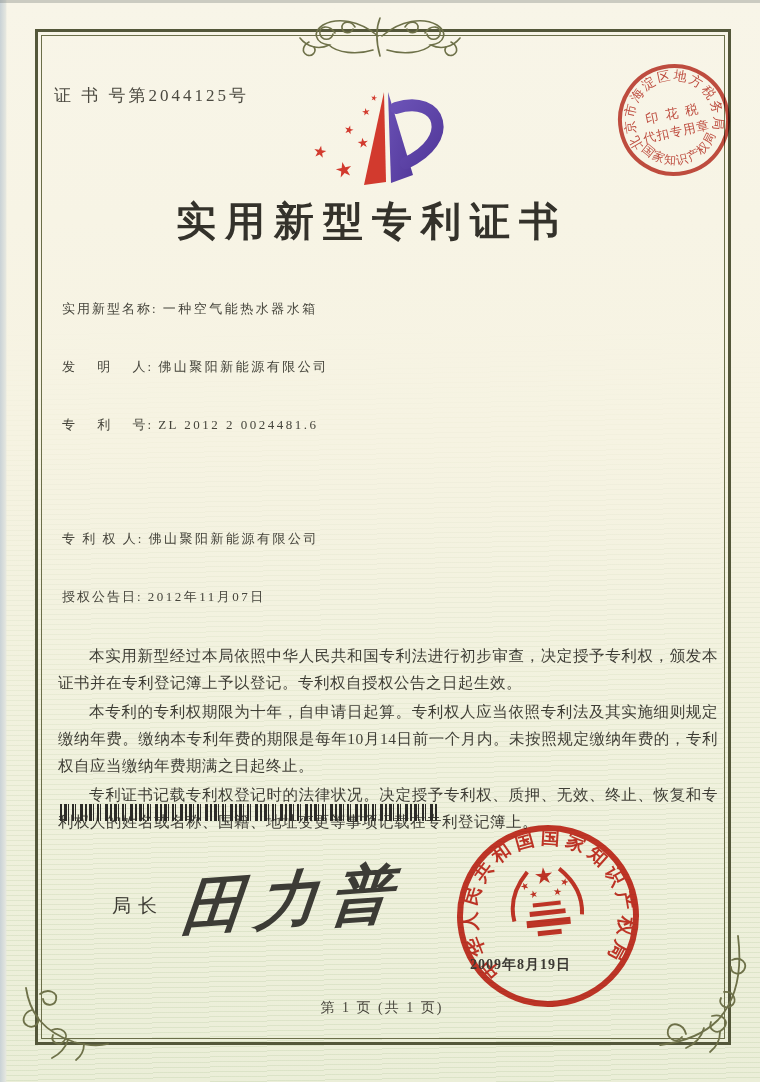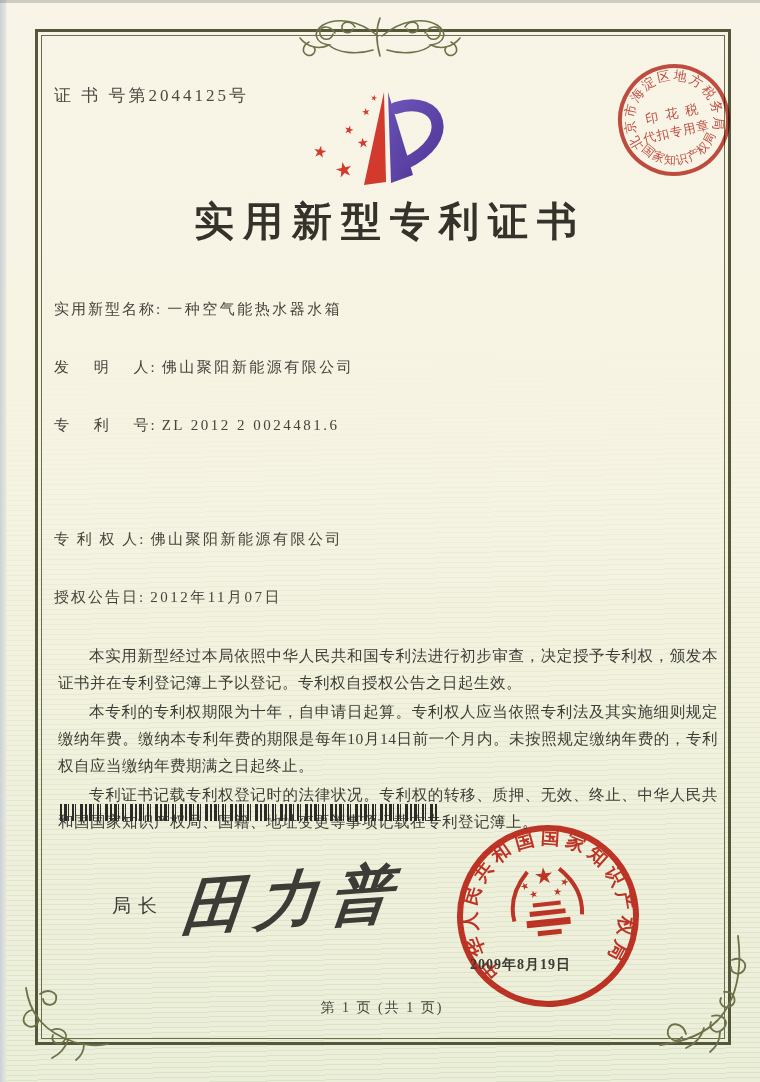--- a/index.html
+++ b/index.html
@@ -22,23 +22,23 @@
     -webkit-mask-image:linear-gradient(180deg,transparent 0 30%,rgba(0,0,0,.55) 60%,#000 85%);
     mask-image:linear-gradient(180deg,transparent 0 30%,rgba(0,0,0,.55) 60%,#000 85%);
   }
   .frame{
     position:absolute;left:41px;top:35px;width:682px;height:1002px;
     border:1px solid #6b6e49;
     outline:3px solid #54573a;outline-offset:3px;
   }
   .abs{position:absolute;}
   .cert-number{left:54px;top:84px;font-size:17px;letter-spacing:3px;color:#4b4940;}
-  .title{left:41px;top:194px;width:682px;text-align:center;font-size:40px;font-weight:700;
+  .title{left:23px;top:194px;width:682px;text-align:center;font-size:40px;font-weight:700;
     letter-spacing:9px;color:#34322b;padding-left:8px;}
-  .field{left:54px;font-size:15px;color:#45443b;white-space:nowrap;}
+  .field{left:62px;font-size:13px;color:#45443b;white-space:nowrap;}
   .field .lab{letter-spacing:2px;}
   .field .val{letter-spacing:2.5px;margin-left:5px;}
   .paras{left:58px;top:621px;width:660px;font-size:15.5px;line-height:1.72;color:#3f3e36;
     text-align:justify;letter-spacing:.5px;margin-top:22px;}
   .paras p{margin:0 0 3px 0;text-indent:2em;}
   .barcode{left:60px;top:804px;width:378px;height:17px;
     background:repeating-linear-gradient(90deg,
       #2c2b27 0 2px, transparent 2px 4px,
       #2c2b27 4px 7px, transparent 7px 8px,
       #2c2b27 8px 9px,  transparent 9px 12px,
@@ -162,21 +162,21 @@
   <div class="abs field" style="top:530px;text-align:right;">
     <span class="lab">专 利 权 人:</span><span class="val">佛山聚阳新能源有限公司</span>
   </div>
   <div class="abs field" style="top:588px;">
     <span class="lab">授权公告日:</span><span class="val">2012年11月07日</span>
   </div>
 
   <div class="abs paras">
     <p>本实用新型经过本局依照中华人民共和国专利法进行初步审查，决定授予专利权，颁发本证书并在专利登记簿上予以登记。专利权自授权公告之日起生效。</p>
     <p>本专利的专利权期限为十年，自申请日起算。专利权人应当依照专利法及其实施细则规定缴纳年费。缴纳本专利年费的期限是每年10月14日前一个月内。未按照规定缴纳年费的，专利权自应当缴纳年费期满之日起终止。</p>
-    <p>专利证书记载专利权登记时的法律状况。专利权的转移、质押、无效、终止、中华人民共和国国家知识产权局、国籍、地址变更等事项记载在专利登记簿上。</p>
+    <p>专利证书记载专利权登记时的法律状况。决定授予专利权、质押、无效、终止、恢复和专利权人的姓名或名称、国籍、地址变更等事项记载在专利登记簿上。</p>
   </div>
 
   <div class="abs barcode"></div>
 
   <div class="abs director">局长</div>
   <div class="abs signature">田力普</div>
 
   <svg class="abs seal" style="left:448px;top:818px;width:200px;height:200px;z-index:5;" viewBox="0 0 200 200">
     <g transform="rotate(-6 100 98)" opacity="0.93">
       <circle cx="100" cy="98" r="88" fill="none" stroke="#c9281c" stroke-width="6"></circle>

